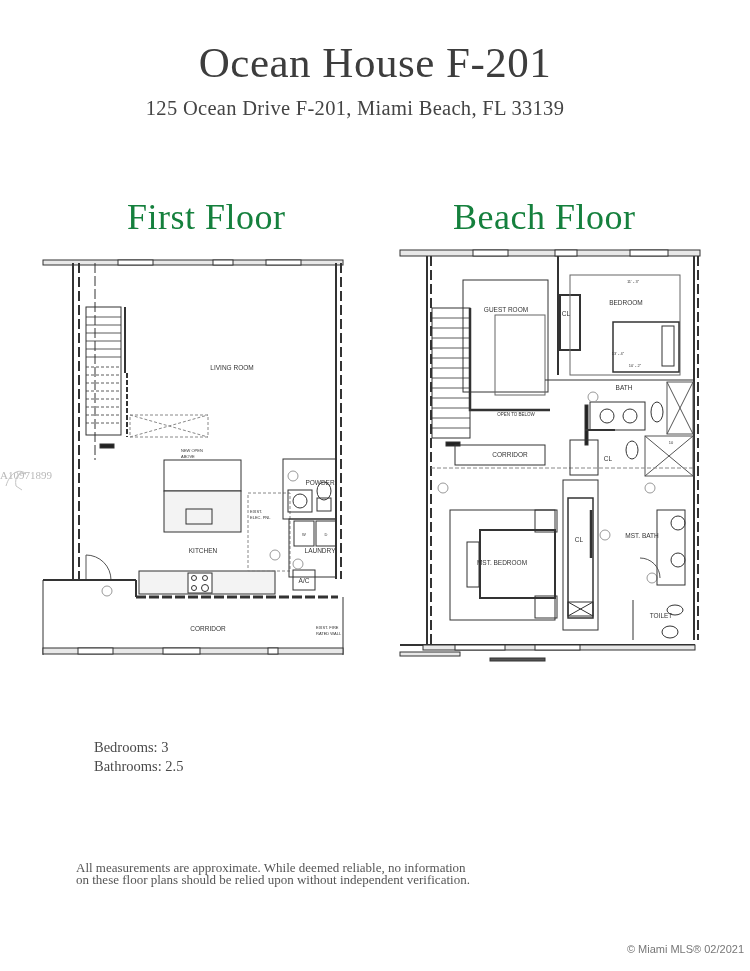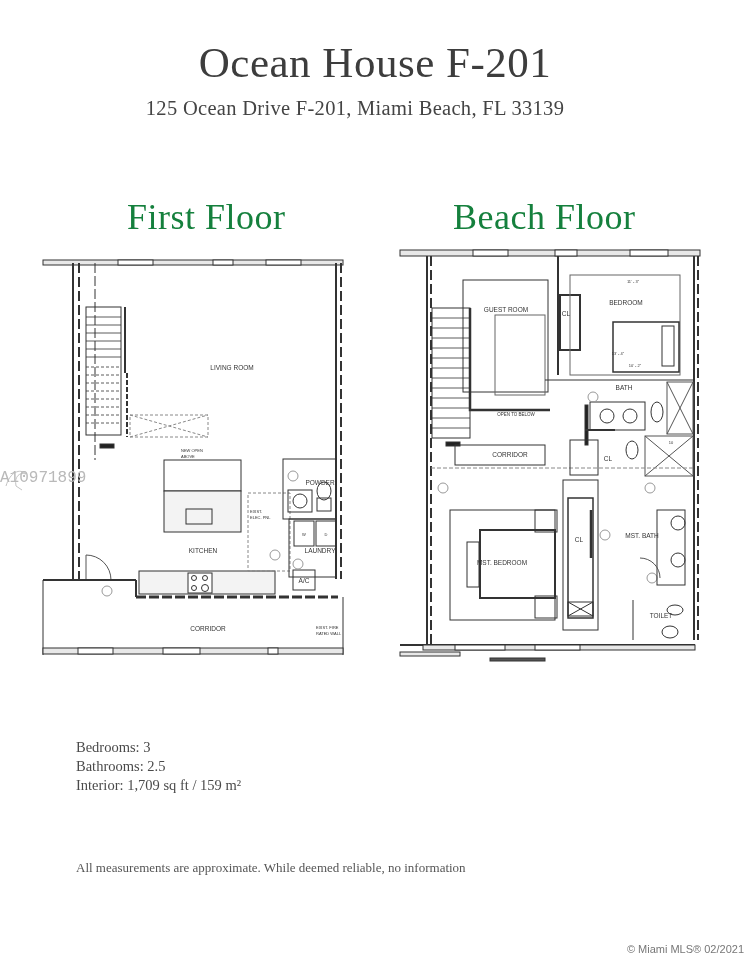--- a/index.html
+++ b/index.html
@@ -6,24 +6,24 @@
   html, body { width: 750px; height: 971px; background: #ffffff; overflow: hidden; }
   body { position: relative; font-family: "DejaVu Serif", "Liberation Serif", serif; color: #3b3b3b; }
   .title { position: absolute; top: 38px; left: 0; width: 750px; text-align: center; font-family: "Liberation Serif", serif; font-size: 43px; color: #3d3d3d; letter-spacing: 0.5px; }
   .address { position: absolute; top: 97px; left: 0; width: 710px; text-align: center; font-family: "Liberation Serif", serif; font-size: 20.5px; color: #444; letter-spacing: 0.3px; }
   .floor-label { position: absolute; top: 196px; font-family: "Liberation Serif", serif; font-size: 36px; color: #15803d; letter-spacing: 0.5px; }
   .floor-label.first { left: 127px; }
   .floor-label.second { left: 453px; }
   .plan { position: absolute; }
   .plan.first { left: 38px; top: 255px; }
   .plan.second { left: 395px; top: 240px; }
-  .stats { position: absolute; left: 76px; top: 738px; font-family: "Liberation Serif", serif; font-size: 14.5px; color: #4a4a4a; line-height: 19px; }
+  .stats { position: absolute; left: 94px; top: 738px; font-family: "Liberation Serif", serif; font-size: 14.5px; color: #4a4a4a; line-height: 19px; }
   .disclaimer { position: absolute; left: 76px; top: 862px; font-family: "Liberation Serif", serif; font-size: 13px; color: #555; line-height: 12px; }
   .copyright { position: absolute; right: 6px; top: 943px; font-family: "Liberation Sans", sans-serif; font-size: 11px; color: #777; }
-  .watermark { position: absolute; left: 0; top: 469px; font-family: Liberation Mono, monospace; font-size: 16px; color: #b9b9b9; }
+  .watermark { position: absolute; left: 0; top: 469px; font-family: Liberation Serif, serif; font-size: 11px; color: #b9b9b9; }
   .wm-logo { position: absolute; left: 2px; top: 466px; width: 28px; height: 26px; }
   svg text { font-family: "Liberation Sans", sans-serif; fill: #333; }
 </style>
 </head>
 <body>
 
 <div class="title">Ocean House F-201</div>
 <div class="address">125 Ocean Drive F-201, Miami Beach, FL 33139</div>
 
 <div class="floor-label first">First Floor</div>
@@ -247,25 +247,25 @@
   <text x="266" y="378" font-size="6.5" text-anchor="middle">TOILET</text>
   <text x="238" y="43" font-size="4" text-anchor="middle">11' - 3"</text>
   <text x="223" y="115" font-size="4" text-anchor="middle">13' - 4"</text>
   <text x="240" y="127" font-size="4" text-anchor="middle">10' - 2"</text>
   <text x="276" y="204" font-size="4" text-anchor="middle">10</text>
 </svg>
 
 <div class="stats">
   <div>Bedrooms: 3</div>
   <div>Bathrooms: 2.5</div>
-  <div>Interior: 1,709 sq ft / 159 m²</div>
 </div>
 
 <div class="disclaimer">
   <div>All measurements are approximate. While deemed reliable, no information</div>
+  <div>on these floor plans should be relied upon without independent verification.</div>
 </div>
 
 <svg class="wm-logo" viewBox="0 0 28 26">
   <path d="M4 20 C8 6, 18 2, 24 8 C18 6, 12 10, 14 20 M14 20 L20 24" stroke="#c4c4c4" fill="none" stroke-width="1"></path>
 </svg>
 <div class="watermark">A10971899</div>
 
 <div class="copyright">© Miami MLS® 02/2021</div>
 
 </body></html>

